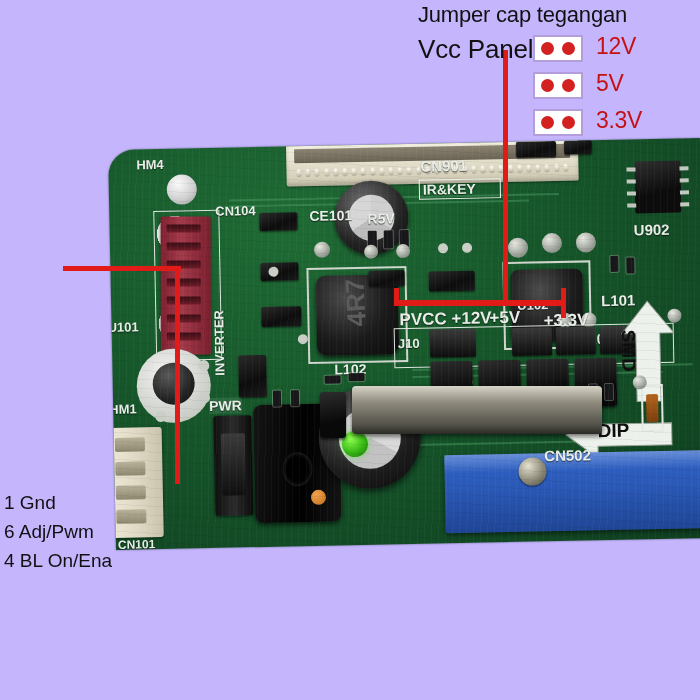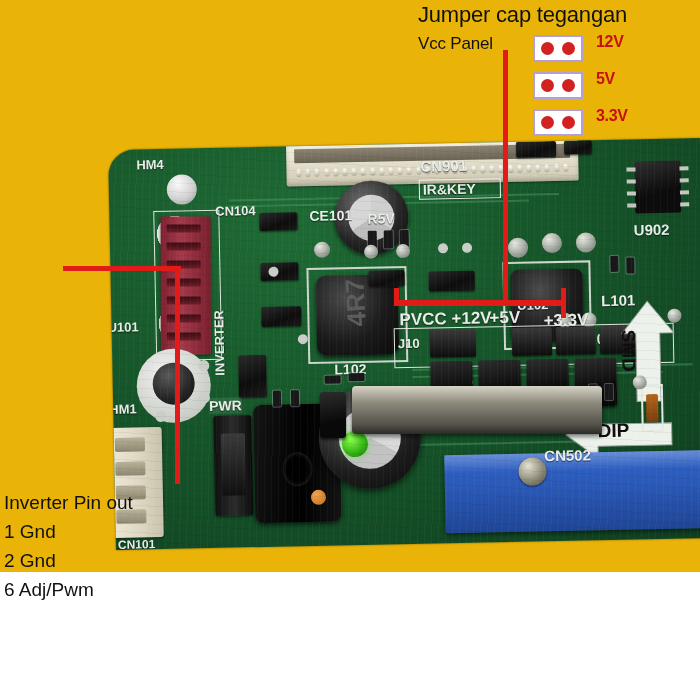--- a/index.html
+++ b/index.html
@@ -2,28 +2,28 @@
 <html><head>
 <meta charset="utf-8">
 <title>LCD Controller Board Annotated Diagram</title>
 <style>
   html,body{margin:0;padding:0;background:#ffffff;}
   body{
     width:700px;height:700px;overflow:hidden;position:relative;
     font-family:"Liberation Sans","DejaVu Sans",sans-serif;
     -webkit-font-smoothing:antialiased;
   }
-  #stage{position:absolute;left:0;top:0;width:700px;height:572px;background:#eab308;}
+  #stage{position:absolute;left:0;top:0;width:700px;height:700px;background:#c4b5fd;}
 
   
   .anno{position:absolute;color:#111;white-space:nowrap;}
   #anno-title1{left:418px;top:2px;font-size:22px;letter-spacing:-0.2px;}
-  #anno-title2{left:418px;top:34px;font-size:17px;letter-spacing:-0.2px;}
-
-  .volt-label{position:absolute;color:#c51111;font-size:16px;font-weight:bold;white-space:nowrap;letter-spacing:-0.3px;}
+  #anno-title2{left:418px;top:34px;font-size:26px;letter-spacing:-0.2px;}
+
+  .volt-label{position:absolute;color:#c51111;font-size:23px;font-weight:normal;white-space:nowrap;letter-spacing:-0.3px;}
   #v12{left:596px;top:33px;}
   #v5{left:596px;top:70px;}
   #v33{left:596px;top:107px;}
 
   
   .jbox{position:absolute;width:50px;height:27px;border:2px solid #b39ddb;background:#fff;box-sizing:border-box;}
   #jb1{left:533px;top:35px;}
   #jb2{left:533px;top:72px;}
   #jb3{left:533px;top:109px;}
   .jdot{position:absolute;width:13px;height:13px;border-radius:50%;background:#d32020;top:5px;}
@@ -413,19 +413,18 @@
   <div class="jbox" id="jb3">
     <span class="jdot a"></span>
     <span class="jdot b"></span>
   </div>
 
   <div class="volt-label" id="v12">12V</div>
   <div class="volt-label" id="v5">5V</div>
   <div class="volt-label" id="v33">3.3V</div>
 
   <div id="pinlist">
-    <div class="hdr">Inverter Pin out</div>
     <div>1 Gnd</div>
-    <div>2 Gnd</div>
     <div>6 Adj/Pwm</div>
+    <div>4 BL On/Ena</div>
   </div>
 
 </div>
 
 </body></html>

